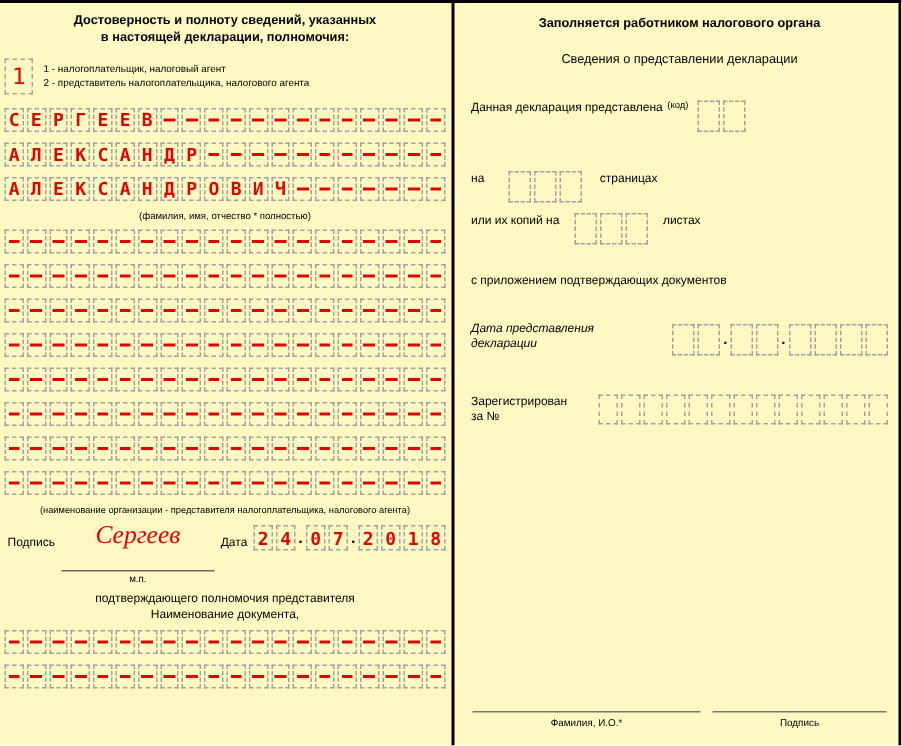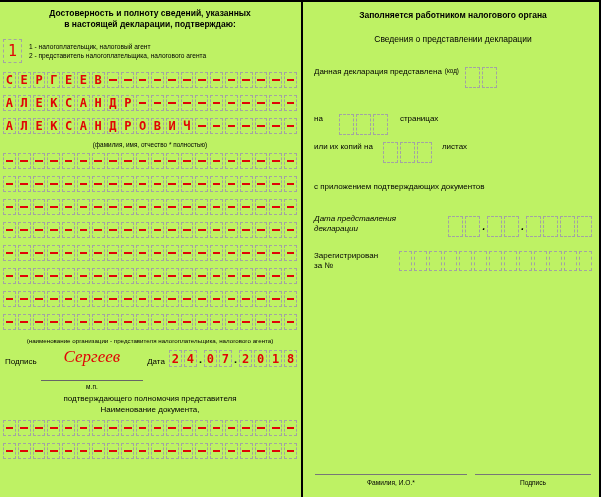--- a/index.html
+++ b/index.html
@@ -1,19 +1,19 @@
 <!DOCTYPE html>
 <html style="--red: #e00505; --cellborder: #a3a3a3;"><head>
 <meta charset="utf-8">
 <style>
   * { margin:0; padding:0; box-sizing:border-box; }
   html,body { background:#fff; }
   body { font-family:"Liberation Sans", sans-serif; color:#000; }
   .form {
-    position:relative; width:601px; height:497px; background:#bef264;
+    position:relative; width:601px; height:497px; background:#fef9c3;
     border-top:2px solid #000; overflow:hidden;
   }
   .pane-left {
     position:absolute; left:0; top:0; width:303px; height:497px;
     padding:6px 4px 0 3px; border-right:2px solid #000;
   }
   .pane-right {
     position:absolute; left:303px; top:0; width:298px; height:497px;
     padding:8px 7px 0 11px; border-right:2px solid #000;
   }
@@ -65,42 +65,42 @@
   .boxes .cell { flex:none; width:15px; height:21px; }
   .row-kod { margin-top:22px; }
   .row-kod .boxes { margin-left:6px; }
   .row-na { margin-top:26px; }
   .row-na .boxes { margin:0 12px 0 16px; }
   .row-attach { margin-top:19px; }
   .row-copies { margin-top:7px; }
   .row-copies .boxes { margin:0 10px 0 10px; }
   .row-date { margin-top:22px; align-items:flex-start;font-style:italic; }
   .row-date .datecells { margin-left:auto; display:flex; align-items:center; padding-top:2px; }
-  .row-reg { margin-top:14px; align-items:flex-start; }
+  .row-reg { margin-top:26px; align-items:flex-start; }
   .row-reg .boxes { margin-left:auto; }
   .row-reg .boxes .cell { width:13px; height:20px; }
   .rdot { font-size:10px; font-weight:bold; padding:0 2px; }
 
   .footer {
     position:absolute; left:12px; right:8px; bottom:13px;
     display:flex; justify-content:space-between;
   }
   .sigline { border-top:1px solid #777; text-align:center; font-size:6.6px; padding-top:4px; }
   .sigline.name { width:152px; }
   .sigline.sign { width:116px; }
 </style>
 </head>
 <body>
 
 <div class="form">
 
   <div class="pane-left">
     <div class="h1">
       <div>Достоверность и полноту сведений, указанных</div>
-      <div>в настоящей декларации, подтверждаю:</div>
+      <div>в настоящей декларации, полномочия:</div>
     </div>
 
     <div class="coderow">
       <div class="codebox">1</div>
       <div class="legend">
         <div>1 - налогоплательщик, налоговый агент</div>
         <div>2 - представитель налогоплательщика, налогового агента</div>
       </div>
     </div>
 

